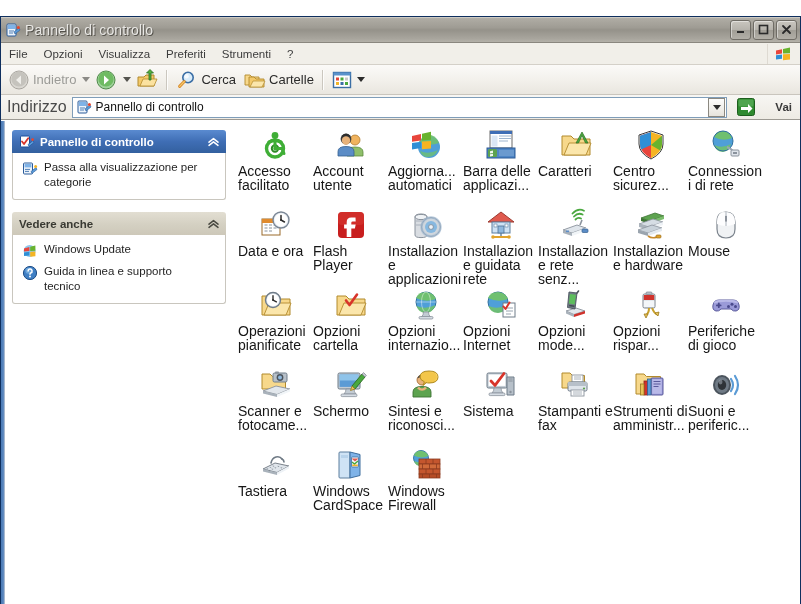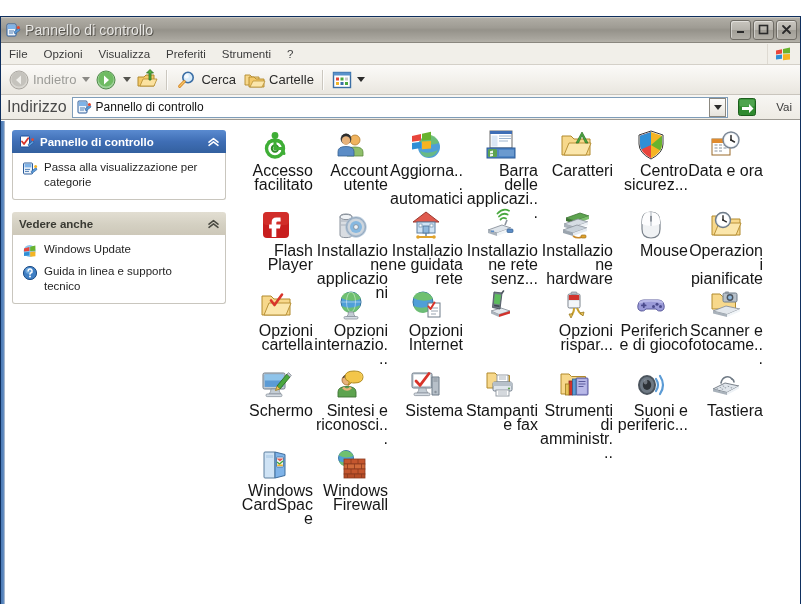--- a/index.html
+++ b/index.html
@@ -129,20 +129,21 @@
     background: linear-gradient(to bottom,#fdfdfc,#e6e3dc);
     border: 1px solid #8b8880;
     display: flex; align-items: center; justify-content: center;
     flex: 0 0 17px; box-sizing: border-box;
   }
   #go-btn {
     display: flex; align-items: center; gap: 18px;
     margin-left: 6px; padding: 0 4px 0 1px;
     height: 22px; border: 1px solid transparent; border-radius: 3px;
     cursor: default;
+    font-weight: bold;
   }
   #go-label { font-size: 11.5px; color: #3a3a3a; }
 
   
   #body {
     flex: 1 1 auto; display: flex;
     background: #ffffff;
     overflow: hidden;
     border-top: 1px solid #ffffff;
   }
@@ -206,22 +207,22 @@
     grid-auto-rows: 80px;
     column-gap: 0px; row-gap: 0px;
   }
   .cp-item {
     width: 75px; display: flex; flex-direction: column;
     align-items: center; cursor: default;
     padding-top: 2px; box-sizing: border-box;
   }
   .cp-icon { width: 32px; height: 32px; position: relative; }
   .cp-label {
-    margin-top: 3px; font-size: 16px; color: #161616;
-    text-align: right; line-height: 14px; width: 75px;
+    margin-top: 3px; font-size: 14px; color: #161616;
+    text-align: left; line-height: 14px; width: 75px;
     word-wrap: break-word;
   }
   svg { overflow: visible; }
 </style>
 </head>
 <body>
 
 <div id="window">
 
   <div id="titlebar">
@@ -538,20 +539,34 @@
               <path d="M16 3 L27 6.7 V15 q0 8.4 -11 14.2 Z" fill="#f5b422"></path>
               <path d="M16 3 L5 6.7 V15 q0 4 2.5 7.6 L16 16 Z" fill="#2e8fd6" opacity="0"></path>
               <path d="M5 6.7 L16 3 V16 L6.2 20.4 Q5 17.9 5 15 Z" fill="#2e8fd6"></path>
               <path d="M16 16 L27 11.6 V15 q0 4 -2.8 7.7 L16 16 Z" fill="#68b32e" opacity="0"></path>
               <path d="M16 16 L27 6.7 V15 q0 3.2 -1.8 6.4 Z" fill="#68b32e"></path>
             </svg>
           </div>
           <div class="cp-label">Centro sicurez...</div>
         </div>
 
+        <div class="cp-item">
+          <div class="cp-icon">
+            <svg width="32" height="32" viewBox="0 0 32 32">
+              <circle cx="13" cy="12" r="10" fill="#4f9fd8"></circle>
+              <path d="M4 8 q9 5 18 1 q-2 -6 -9 -7 q-7 0 -9 6z" fill="#6fc070"></path>
+              <path d="M4 16 q8 4 17 -1 q-2 7 -8 8 q-7 0 -9 -7z" fill="#6fc070" opacity=".9"></path>
+              <ellipse cx="13" cy="12" rx="10" ry="10" fill="none" stroke="#2f6f9e" stroke-width="1"></ellipse>
+              <path d="M17 18 q5 2 7 5" stroke="#9aa6b2" stroke-width="2" fill="none"></path>
+              <rect x="21" y="21" width="8" height="6" rx="1" fill="#dfe4ea" stroke="#8a929c" stroke-width="1"></rect>
+              <rect x="23" y="23" width="4" height="2" fill="#8a929c"></rect>
+            </svg>
+          </div>
+          <div class="cp-label">Connessioni di rete</div>
+        </div>
 
         <div class="cp-item">
           <div class="cp-icon">
             <svg width="32" height="32" viewBox="0 0 32 32">
               <rect x="2" y="10" width="18" height="16" fill="#ffffff" stroke="#9a6a2a" stroke-width="1"></rect>
               <rect x="2" y="10" width="18" height="4" fill="#e08b2e"></rect>
               <path d="M4.5 16h3M9 16h3M13.5 16h3M4.5 19h3M9 19h3M13.5 19h3M4.5 22h3M9 22h3" stroke="#b0b6bd" stroke-width="1.6"></path>
               <circle cx="21" cy="11" r="8" fill="#e9eef4" stroke="#7b8796" stroke-width="1.4"></circle>
               <circle cx="21" cy="11" r="6.4" fill="#ffffff"></circle>
               <path d="M21 6.5 V11 L24.5 13" stroke="#2b2b2b" stroke-width="1.5" fill="none" stroke-linecap="round"></path>
@@ -712,20 +727,21 @@
             <svg width="32" height="32" viewBox="0 0 32 32">
               <path d="M6 22 L16 19 L25 22 L14 25.5 Z" fill="#e2e7ec" stroke="#8a929c" stroke-width=".9"></path>
               <path d="M6 22 L14 25.5 L14 28 L6 24.5 Z" fill="#a9b2bb"></path>
               <path d="M14 25.5 L25 22 L25 24.5 L14 28 Z" fill="#d0322c"></path>
               <path d="M9 3 L17 4 L15 20 L7.5 18.5 Z" fill="#6f7a85" stroke="#4b545d" stroke-width=".9"></path>
               <path d="M10 5 L16 5.8 L14.6 15.5 L8.8 14.6 Z" fill="#5dbd5d"></path>
               <path d="M9.2 16.5 L14.4 17.2" stroke="#3f4850" stroke-width="1.4"></path>
               <path d="M17 4 L18.5 2" stroke="#4b545d" stroke-width="1.6" stroke-linecap="round"></path>
             </svg>
           </div>
+          <div class="cp-label">Opzioni mode...</div>
         </div>
 
         <div class="cp-item">
           <div class="cp-icon">
             <svg width="32" height="32" viewBox="0 0 32 32">
               <rect x="8" y="5" width="12" height="14" rx="1.5" fill="#e2e7ec" stroke="#7b838c" stroke-width="1"></rect>
               <rect x="8.8" y="6" width="10.4" height="5" fill="#d0322c"></rect>
               <rect x="8.8" y="12" width="10.4" height="6" fill="#f3f6f9"></rect>
               <rect x="11" y="3" width="6" height="2.4" rx="1" fill="#b9c1c9" stroke="#7b838c" stroke-width=".7"></rect>
               <path d="M14 19 q0 5 -3 7" stroke="#c8a02c" stroke-width="2" fill="none"></path>

